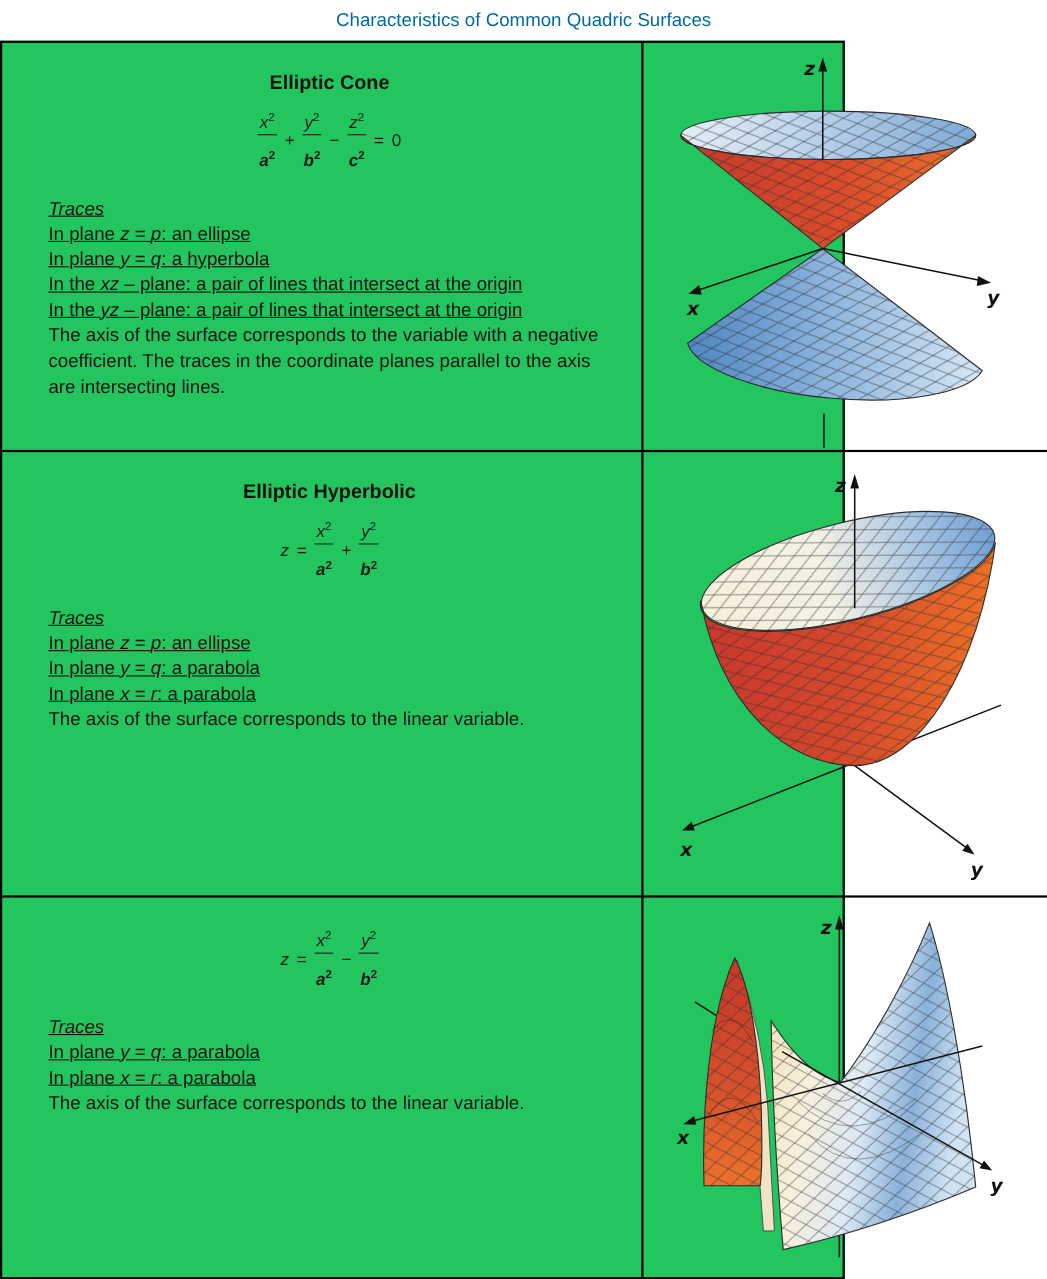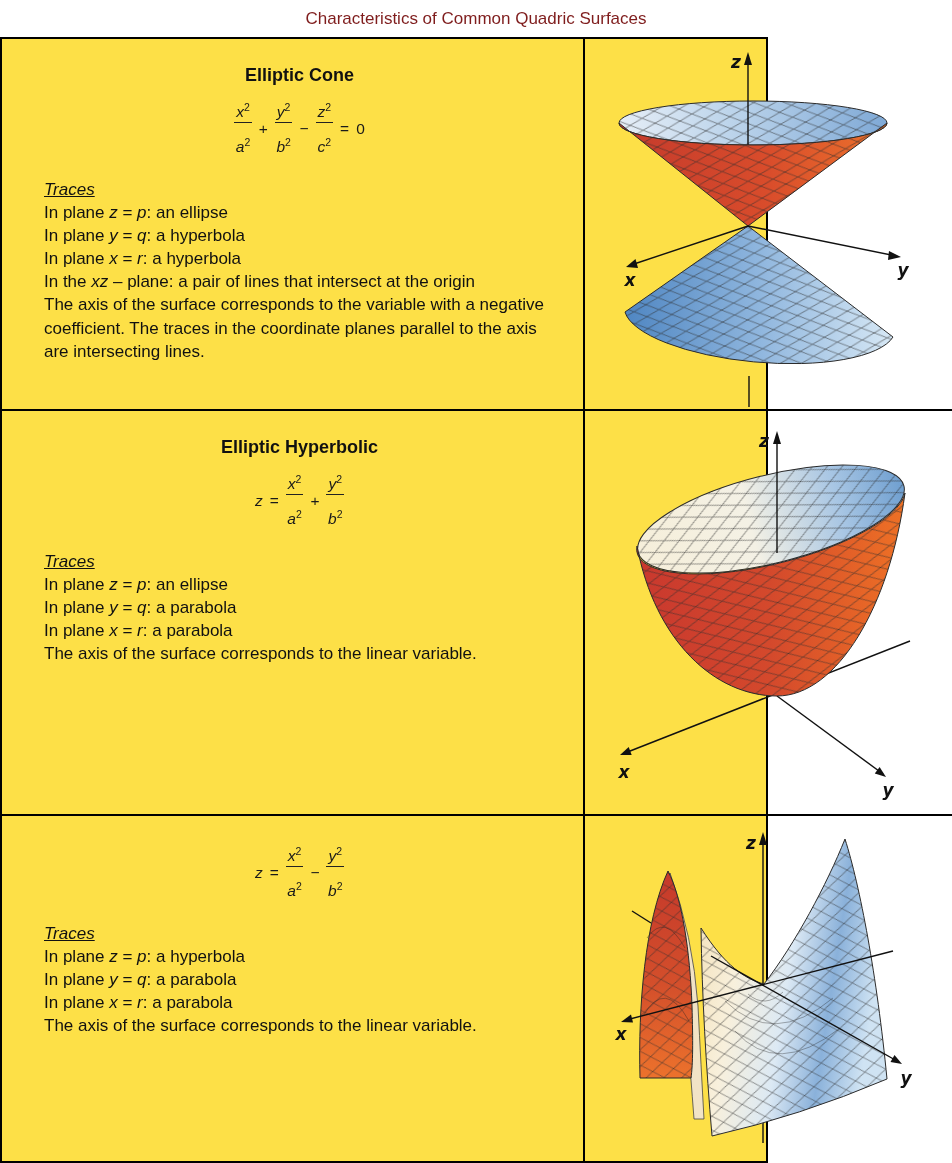--- a/index.html
+++ b/index.html
@@ -1,33 +1,33 @@
 <!DOCTYPE html>
 <html><head>
 <meta charset="utf-8">
 <style>
   html,body{margin:0;padding:0;background:#fff;}
   body{width:952px;height:1163px;font-family:"Liberation Sans",sans-serif;color:#111;overflow:hidden;}
-  .page-title{text-align:center;font-size:17px;padding:9px 0 8px;color:#7f1d1d;}
+  .page-title{text-align:center;font-size:17px;padding:9px 0 8px;color:#0369a1;}
   .qtable{display:grid;grid-template-columns:583px 367px;grid-template-rows:372px 405px 345px;
-          border:2px solid #000;width:768px;box-sizing:border-box;background:#fde047;}
+          border:2px solid #000;width:768px;box-sizing:border-box;background:#22c55e;}
   .cl{border-right:2px solid #000;padding:14px 28px 0 42px;box-sizing:border-box;}
   .cr{box-sizing:border-box;overflow:hidden;}
   .rb{border-bottom:2px solid #000;}
   .stitle{text-align:center;font-weight:bold;font-size:18px;margin-top:12px;}
   .formula{display:flex;align-items:center;justify-content:center;gap:7px;margin-top:16px;min-height:54px;
            font-size:15.5px;color:#1a1a1a;}
   .formula i{font-style:italic;}
   .frac{display:inline-flex;flex-direction:column;align-items:center;line-height:1.15;gap:13px;}
   .frac .num{border-bottom:1.4px solid #222;padding:0 2px 1.5px;}
-  .frac .den{padding-top:1.5px;}
+  .frac .den{padding-top:1.5px;font-weight:bold;}
   .formula sup{font-size:10.5px;font-style:normal;vertical-align:super;line-height:0;}
   .op,.val{font-style:normal;}
   .traces-label{font-style:italic;margin-top:22px;font-size:17px;line-height:23px;text-decoration:underline;}
-  .tline{font-size:17px;line-height:23px;}
+  .tline{font-size:17px;line-height:23px;text-decoration:underline;}
   .tline i{font-style:italic;}
   .note{font-size:17px;line-height:23.5px;max-width:516px;}
   svg{display:block;}
   .axlbl{font-family:"DejaVu Sans",sans-serif;font-weight:bold;font-style:italic;font-size:17px;fill:#111;}
 </style>
 </head>
 <body>
 
 <div class="page-title">Characteristics of Common Quadric Surfaces</div>
 
@@ -49,22 +49,22 @@
       <span class="frac">
         <span class="num"><i>z</i><sup>2</sup></span>
         <span class="den"><i>c</i><sup>2</sup></span>
       </span>
       <span class="op">=</span>
       <span class="val">0</span>
     </div>
     <div class="traces-label">Traces</div>
     <div class="tline"><span>In plane </span><i>z</i><span> = </span><i>p</i><span>: an ellipse</span></div>
     <div class="tline"><span>In plane </span><i>y</i><span> = </span><i>q</i><span>: a hyperbola</span></div>
-    <div class="tline"><span>In plane </span><i>x</i><span> = </span><i>r</i><span>: a hyperbola</span></div>
     <div class="tline"><span>In the </span><i>xz</i><span></span><i></i><span> – plane: a pair of lines that intersect at the origin</span></div>
+    <div class="tline"><span>In the </span><i>yz</i><span></span><i></i><span> – plane: a pair of lines that intersect at the origin</span></div>
     <div class="note">The axis of the surface corresponds to the variable with a negative coefficient. The traces in the coordinate planes parallel to the axis are intersecting lines.</div>
   </div>
 
   <div class="cr rb">
     <svg width="365" height="370" viewBox="0 0 365 370">
       <defs>
         <linearGradient id="g-top" x1="0" y1="0" x2="1" y2="0">
           <stop offset="0" stop-color="#e6eef7"></stop>
             <stop offset="0.45" stop-color="#b9d2ea"></stop>
             <stop offset="1" stop-color="#7fa9d6"></stop>
@@ -184,21 +184,20 @@
         <span class="num"><i>x</i><sup>2</sup></span>
         <span class="den"><i>a</i><sup>2</sup></span>
       </span>
       <span class="op">−</span>
       <span class="frac">
         <span class="num"><i>y</i><sup>2</sup></span>
         <span class="den"><i>b</i><sup>2</sup></span>
       </span>
     </div>
     <div class="traces-label">Traces</div>
-    <div class="tline"><span>In plane </span><i>z</i><span> = </span><i>p</i><span>: a hyperbola</span></div>
     <div class="tline"><span>In plane </span><i>y</i><span> = </span><i>q</i><span>: a parabola</span></div>
     <div class="tline"><span>In plane </span><i>x</i><span> = </span><i>r</i><span>: a parabola</span></div>
     <div class="note">The axis of the surface corresponds to the linear variable.</div>
   </div>
 
   <div class="cr">
     <svg width="365" height="343" viewBox="0 0 365 343">
       <defs>
         <linearGradient id="g-sred" x1="0" y1="0" x2="0" y2="1">
           <stop offset="0" stop-color="#c5392b"></stop>

